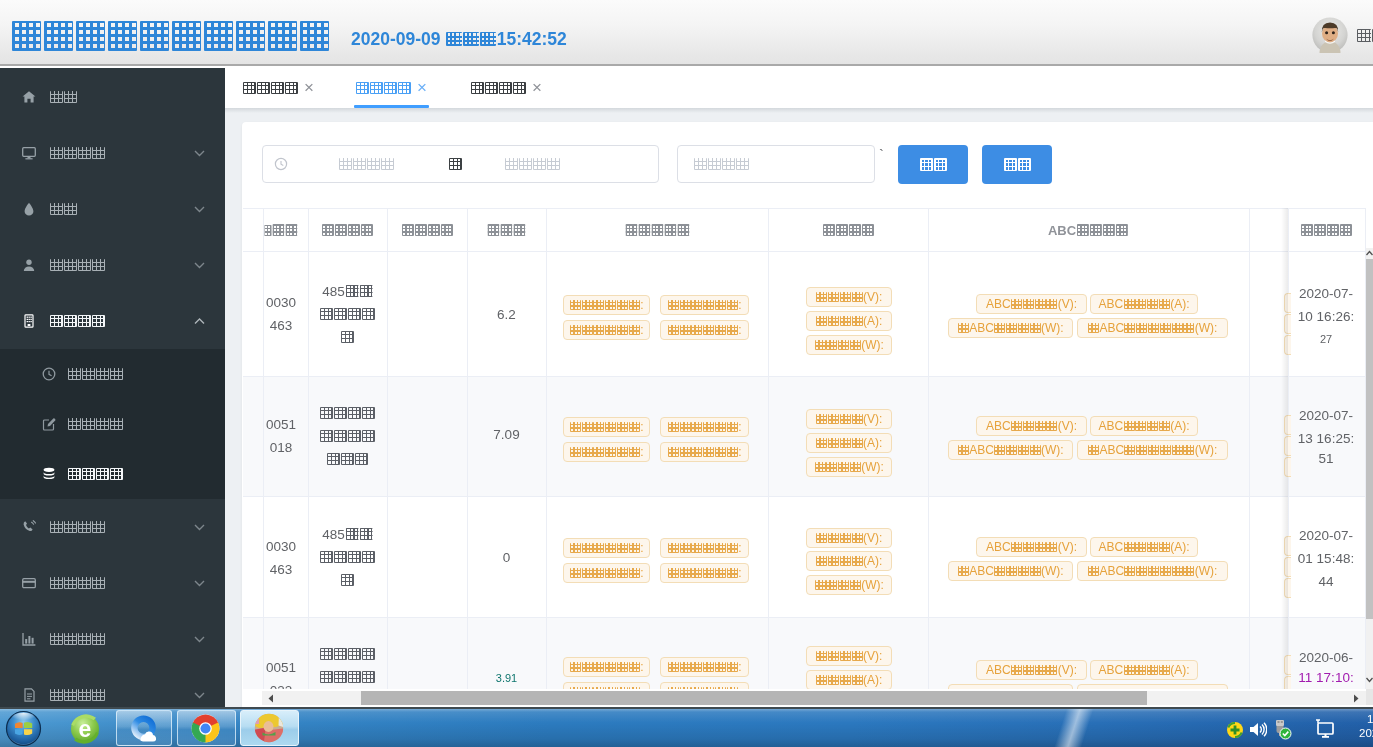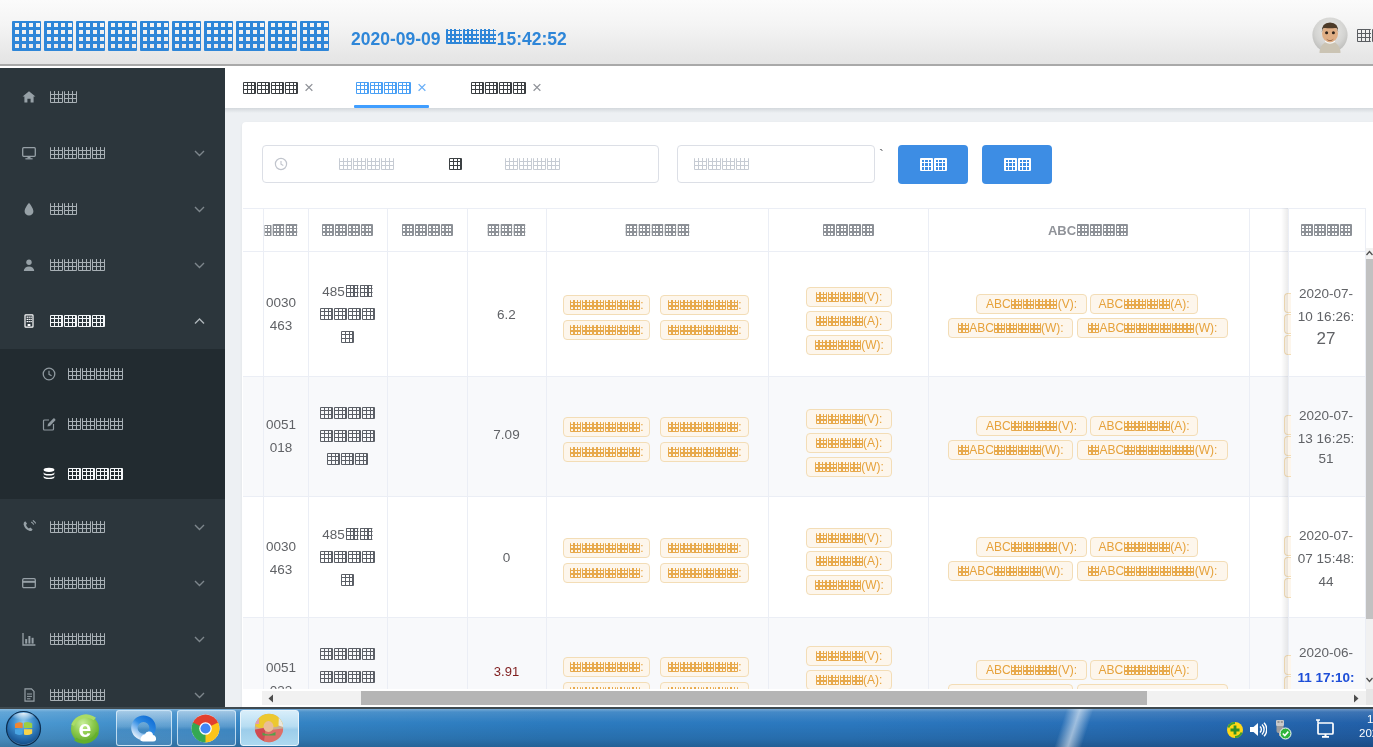--- a/index.html
+++ b/index.html
@@ -28,21 +28,21 @@
     <b class="g32"></b>
     <b class="g32"></b>
     <b class="g32"></b>
     <b class="g32"></b>
     <b class="g32"></b>
     <b class="g32"></b>
     <b class="g32"></b>
     <b class="g32"></b>
     <b class="g32"></b>
   </div>
-<div style="left:351px;top:29px;height:20px;display:flex;align-items:flex-start;font-weight:bold;font-size:17.5px;color:#2e86d8;letter-spacing:0">
+<div style="left:351px;top:29px;height:20px;display:flex;align-items:center;font-weight:bold;font-size:17.5px;color:#2e86d8;letter-spacing:0">
     <s>2020-09-09&nbsp;</s>
     <b class="g17"></b>
     <b class="g17"></b>
     <b class="g17"></b>
     <s>15:42:52</s>
   </div>
 <svg style="position:absolute;left:1312px;top:17px" width="36" height="36" viewBox="0 0 36 36">
 <defs>
       <radialGradient id="av" cx="50%" cy="38%" r="68%">
         <stop offset="0%" stop-color="#ececea"></stop>
@@ -477,21 +477,21 @@
     </div>
 <div style="left:1284px;top:293px;width:7px;height:20px;background:#fdf6ec;border:1px solid #f3ddb6;border-right:none;border-radius:4px 0 0 4px"></div>
 <div style="left:1284px;top:314px;width:7px;height:20px;background:#fdf6ec;border:1px solid #f3ddb6;border-right:none;border-radius:4px 0 0 4px"></div>
 <div style="left:1284px;top:335px;width:7px;height:20px;background:#fdf6ec;border:1px solid #f3ddb6;border-right:none;border-radius:4px 0 0 4px"></div>
 <div style="left:0px;top:283px;left:1326px;transform:translateX(-50%);height:20px;display:flex;align-items:center;font-size:13.5px;color:#606266;font-weight:normal;white-space:nowrap">
       <s>2020-07-</s>
     </div>
 <div style="left:0px;top:306px;left:1326px;transform:translateX(-50%);height:20px;display:flex;align-items:center;font-size:13.5px;color:#606266;font-weight:normal;white-space:nowrap">
       <s>10 16:26:</s>
     </div>
-<div style="left:0px;top:329px;left:1326px;transform:translateX(-50%);height:20px;display:flex;align-items:center;font-size:17px;color:#606266;font-weight:normal;white-space:nowrap">
+<div style="left:0px;top:329px;left:1326px;transform:translateX(-50%);height:20px;display:flex;align-items:center;font-size:11px;color:#606266;font-weight:normal;white-space:nowrap">
       <s>27</s>
     </div>
 <div style="left:0px;top:414px;left:281px;transform:translateX(-50%);height:20px;display:flex;align-items:center;font-size:13.5px;color:#606266;font-weight:normal;white-space:nowrap">
       <s>0051</s>
     </div>
 <div style="left:0px;top:437px;left:281px;transform:translateX(-50%);height:20px;display:flex;align-items:center;font-size:13.5px;color:#606266;font-weight:normal;white-space:nowrap">
       <s>018</s>
     </div>
 <div style="left:0px;top:403px;left:347.5px;transform:translateX(-50%);height:20px;display:flex;align-items:center;font-size:13.5px;color:#606266;font-weight:normal;white-space:nowrap">
       <b class="g14c"></b>
@@ -734,21 +734,21 @@
       <b class="g12t"></b>
       <s>(W):</s>
     </div>
 <div style="left:1284px;top:536px;width:7px;height:20px;background:#fdf6ec;border:1px solid #f3ddb6;border-right:none;border-radius:4px 0 0 4px"></div>
 <div style="left:1284px;top:557px;width:7px;height:20px;background:#fdf6ec;border:1px solid #f3ddb6;border-right:none;border-radius:4px 0 0 4px"></div>
 <div style="left:1284px;top:578px;width:7px;height:20px;background:#fdf6ec;border:1px solid #f3ddb6;border-right:none;border-radius:4px 0 0 4px"></div>
 <div style="left:0px;top:525px;left:1326px;transform:translateX(-50%);height:20px;display:flex;align-items:center;font-size:13.5px;color:#606266;font-weight:normal;white-space:nowrap">
       <s>2020-07-</s>
     </div>
 <div style="left:0px;top:548px;left:1326px;transform:translateX(-50%);height:20px;display:flex;align-items:center;font-size:13.5px;color:#606266;font-weight:normal;white-space:nowrap">
-      <s>07 15:48:</s>
+      <s>01 15:48:</s>
     </div>
 <div style="left:0px;top:571px;left:1326px;transform:translateX(-50%);height:20px;display:flex;align-items:center;font-size:13.5px;color:#606266;font-weight:normal;white-space:nowrap">
       <s>44</s>
     </div>
 <div style="left:0px;top:657px;left:281px;transform:translateX(-50%);height:20px;display:flex;align-items:center;font-size:13.5px;color:#606266;font-weight:normal;white-space:nowrap">
       <s>0051</s>
     </div>
 <div style="left:0px;top:680px;left:281px;transform:translateX(-50%);height:20px;display:flex;align-items:center;font-size:13.5px;color:#606266;font-weight:normal;white-space:nowrap">
       <s>033</s>
     </div>
@@ -757,21 +757,21 @@
       <b class="g14c"></b>
       <b class="g14c"></b>
       <b class="g14c"></b>
     </div>
 <div style="left:0px;top:667px;left:347.5px;transform:translateX(-50%);height:20px;display:flex;align-items:center;font-size:13.5px;color:#606266;font-weight:normal;white-space:nowrap">
       <b class="g14c"></b>
       <b class="g14c"></b>
       <b class="g14c"></b>
       <b class="g14c"></b>
     </div>
-<div style="left:0px;top:664px;left:506.5px;transform:translateX(-50%);height:20px;display:flex;align-items:flex-start;font-size:13px;color:#7f1d1d;font-weight:normal;white-space:nowrap">
+<div style="left:0px;top:664px;left:506.5px;transform:translateX(-50%);height:20px;display:flex;align-items:flex-end;font-size:11px;color:#0f766e;font-weight:normal;white-space:nowrap">
       <s>3.91</s>
     </div>
 <div class="tag" style="left:563px;top:657px;width:87px;">
       <b class="g12t"></b>
       <b class="g12t"></b>
       <b class="g12t"></b>
       <b class="g12t"></b>
       <b class="g12t"></b>
       <b class="g12t"></b>
       <s>:</s>
@@ -848,24 +848,24 @@
       <b class="g12t"></b>
       <b class="g12t"></b>
       <b class="g12t"></b>
       <b class="g12t"></b>
       <b class="g12t"></b>
       <b class="g12t"></b>
       <s>(W):</s>
     </div>
 <div style="left:1284px;top:655px;width:7px;height:20px;background:#fdf6ec;border:1px solid #f3ddb6;border-right:none;border-radius:4px 0 0 4px"></div>
 <div style="left:1284px;top:676px;width:7px;height:20px;background:#fdf6ec;border:1px solid #f3ddb6;border-right:none;border-radius:4px 0 0 4px"></div>
-<div style="left:0px;top:645px;left:1326px;transform:translateX(-50%);height:20px;display:flex;align-items:flex-start;font-size:13.5px;color:#606266;font-weight:normal;white-space:nowrap">
+<div style="left:0px;top:645px;left:1326px;transform:translateX(-50%);height:20px;display:flex;align-items:flex-end;font-size:13.5px;color:#606266;font-weight:normal;white-space:nowrap">
       <s>2020-06-</s>
     </div>
-<div style="left:0px;top:667px;left:1326px;transform:translateX(-50%);height:20px;display:flex;align-items:center;font-size:13.5px;color:#1d4ed8;font-weight:bold;white-space:nowrap">
+<div style="left:0px;top:667px;left:1326px;transform:translateX(-50%);height:20px;display:flex;align-items:center;font-size:13.5px;color:#a21caf;font-weight:normal;white-space:nowrap">
       <s>11 17:10:</s>
     </div>
 <div style="left:1281px;top:208px;width:7px;height:481px;background:linear-gradient(to left,rgba(0,0,0,.08),rgba(0,0,0,0))"></div>
 </div>
 <div style="left:1366px;top:248px;width:7px;height:441px;background:#f1f1f1"></div>
 <svg style="position:absolute;left:1366px;top:250px" width="7" height="7" viewBox="0 0 7 7">
     <path d="M0.5 5 L3.5 1.5 L6.5 5" fill="none" stroke="#505050" stroke-width="1.3"></path>
   </svg>
 <div style="left:1366px;top:259px;width:7px;height:360px;background:#c1c1c1"></div>
 <svg style="position:absolute;left:1366px;top:676px" width="7" height="7" viewBox="0 0 7 7">

